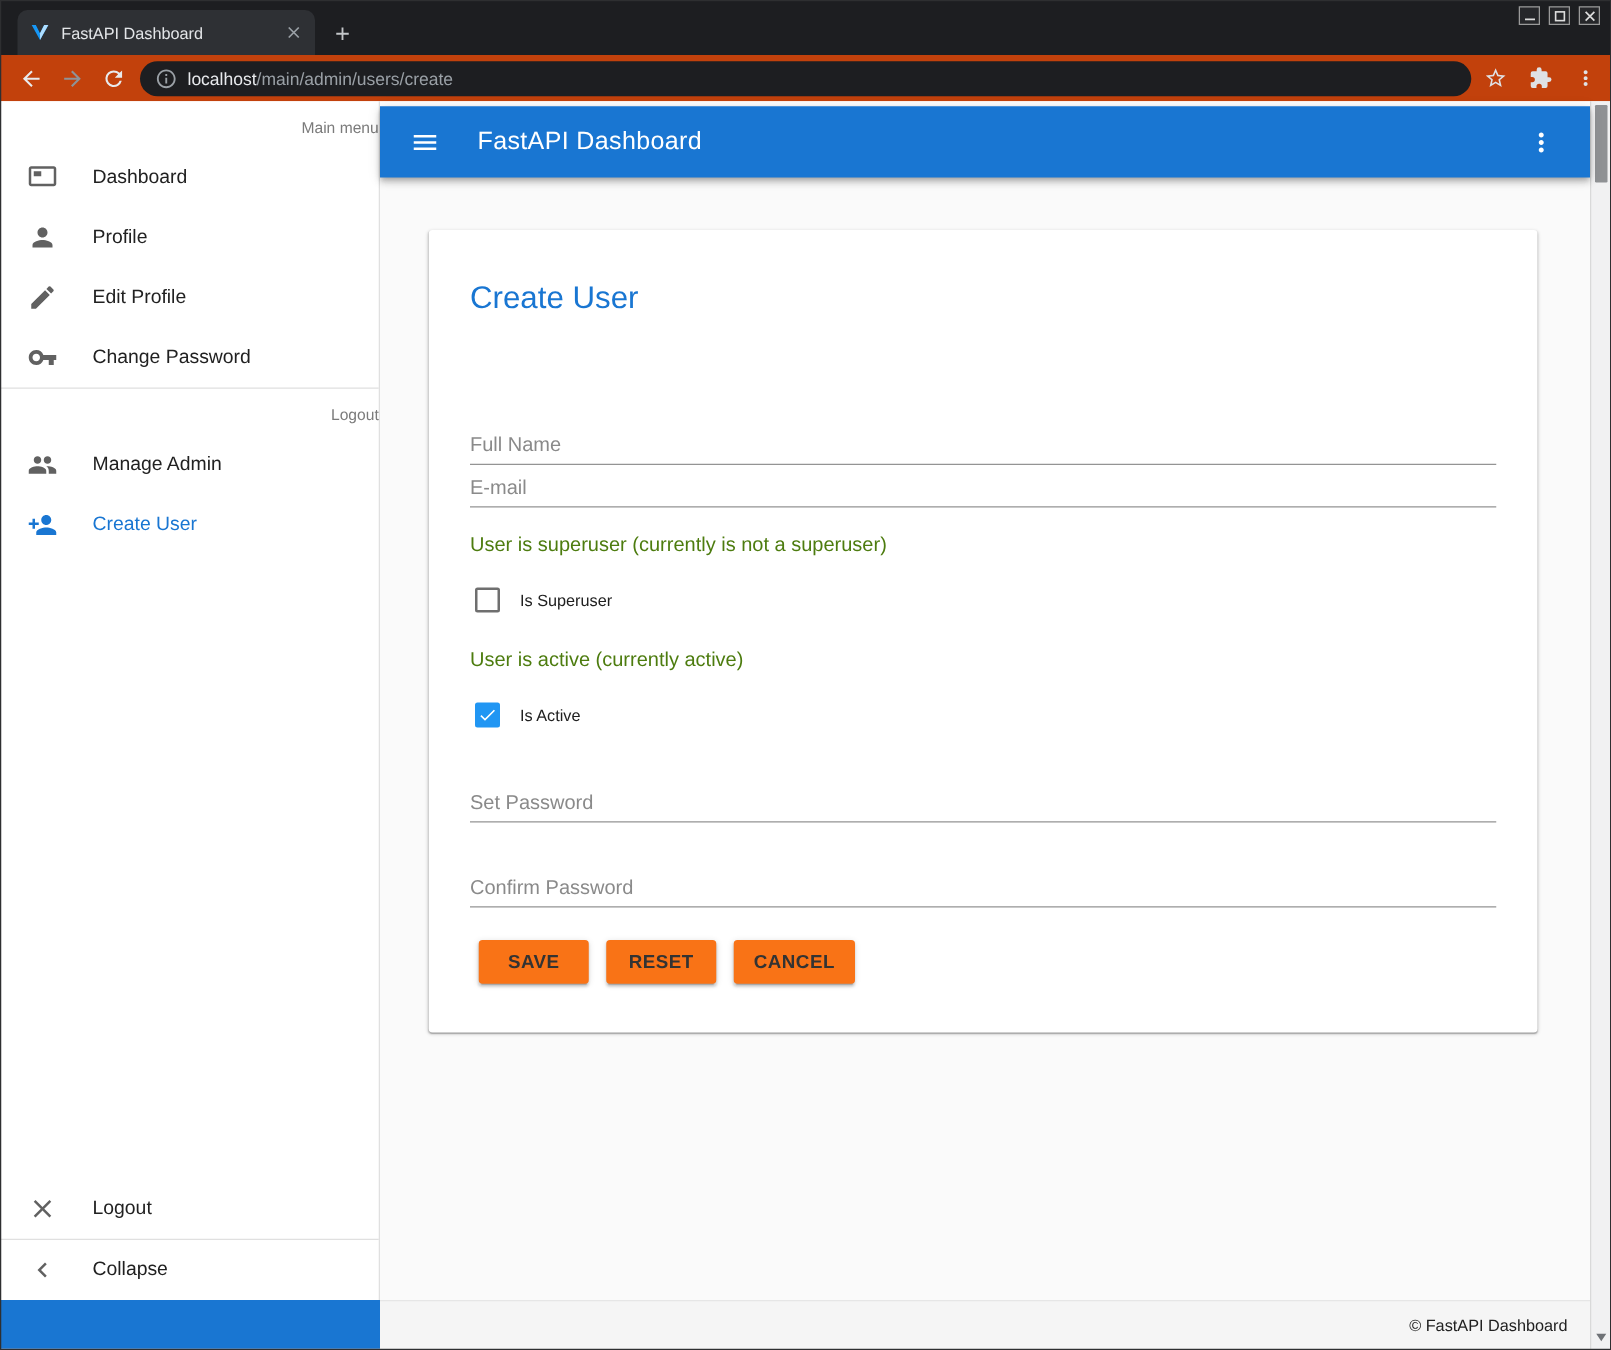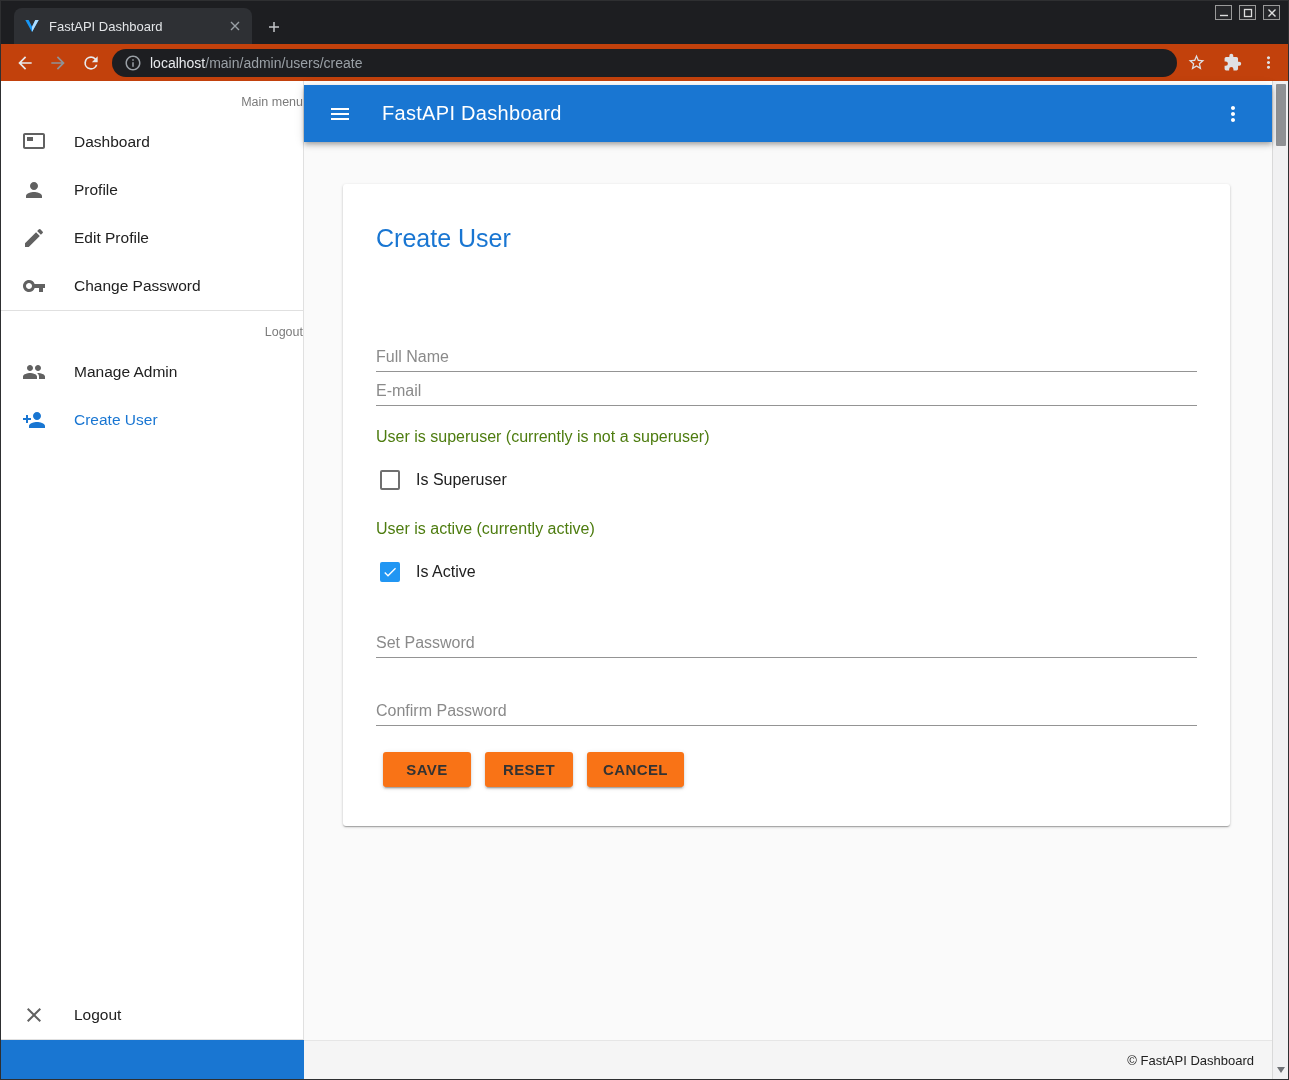--- a/index.html
+++ b/index.html
@@ -97,21 +97,21 @@
   .check-row { position:absolute; left:37px; display:flex; align-items:center; }
   .check-row1 { top:286px; }
   .check-row2 { top:378px; }
   .checkbox {
     width:20px; height:20px; border:2px solid #6f6f6f; border-radius:2px;
     display:flex; align-items:center; justify-content:center; background:#fff; cursor:pointer;
   }
   .checkbox svg { display:none; width:16px; height:16px; }
   .checkbox.checked { background:#2196f3; border-color:#2196f3; }
   .checkbox.checked svg { display:block; }
-  .check-label { margin-left:16px; font-size:16px; color:#212121; }
+  .check-label { margin-left:16px; font-size:13px; color:#212121; }
   .btn-row { position:absolute; left:40px; top:568px; display:flex; }
   .btn {
     min-width:88px; height:35px; margin-right:14px; padding:0 16px;
     background:#f97316; border:none; border-radius:3px; cursor:pointer;
     font-family:"Liberation Sans", sans-serif;
     font-size:15px; font-weight:600; color:#333; letter-spacing:.4px;
     box-shadow:0 3px 1px -2px rgba(0,0,0,.2), 0 2px 2px 0 rgba(0,0,0,.14), 0 1px 5px 0 rgba(0,0,0,.12);
   }
 
   
@@ -286,20 +286,28 @@
     <span class="icon">
       <svg viewBox="0 0 24 24" width="24" height="24">
           <path d="M19 6.41 17.59 5 12 10.59 6.41 5 5 6.41 10.59 12 5 17.59 6.41 19 12 13.41 17.59 19 19 17.59 13.41 12z"></path>
         </svg>
     </span>
     <span class="label">Logout</span>
   </div>
 
   <div class="divider"></div>
 
+  <div class="nav-item">
+    <span class="icon">
+      <svg viewBox="0 0 24 24" width="24" height="24">
+          <path d="M15.41 7.41 14 6l-6 6 6 6 1.41-1.41L10.83 12z"></path>
+        </svg>
+    </span>
+    <span class="label">Collapse</span>
+  </div>
 </nav>
 
 <div class="viewport">
   <header class="appbar">
     <span class="burger">
       <svg viewBox="0 0 24 24" width="24" height="24">
           <path fill="#fff" d="M3 6h18v2H3zm0 5h18v2H3zm0 5h18v2H3z"></path>
         </svg>
     </span>
     <span class="appbar-title">FastAPI Dashboard</span>

